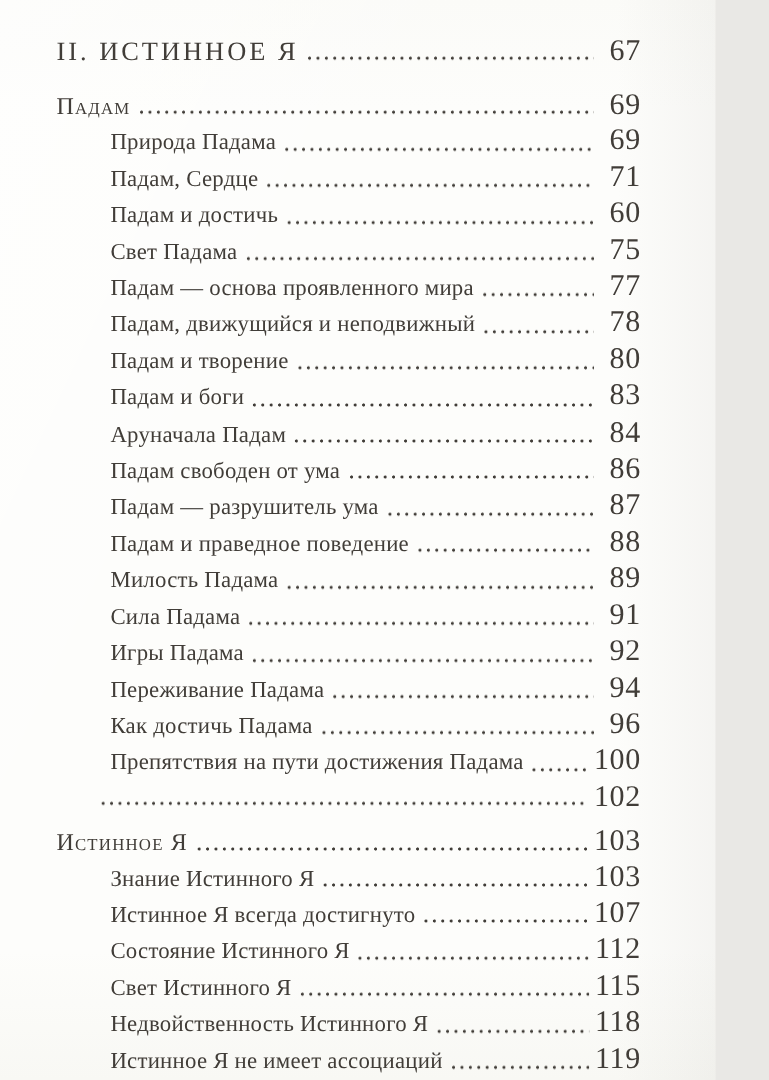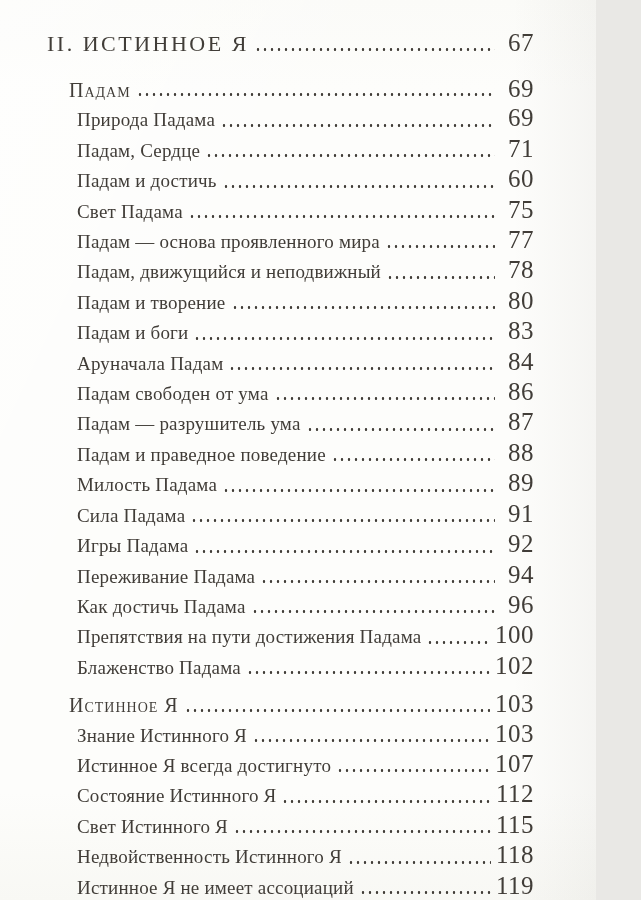--- a/index.html
+++ b/index.html
@@ -47,27 +47,27 @@
   }
   .section + .section {
     margin-top: 8px;
   }
   .section-row {
     font-size: 20px;
   }
   .section-title {
     font-variant: small-caps;
     letter-spacing: 1px;
-    margin-left: 22px;
   }
   .entry-row {
     padding-left: 30px;
   }
   .entry-title {
     letter-spacing: 0.2px;
+    margin-left: 15px;
   }
   .leader {
     flex: 1 1 auto;
     align-self: flex-end;
     height: 5px;
     margin: 0 5px 7px 7px;
     min-width: 14px;
     background-image: radial-gradient(circle at 2px 2.5px, var(--ink, #45423d) 1.05px, rgba(0,0,0,0) 1.55px);
     background-size: 7px 5px;
     background-repeat: repeat-x;
@@ -203,21 +203,20 @@
     <span class="pagenum">96</span>
   </div>
 
   <div class="row entry-row">
     <span class="entry-title">Препятствия на пути достижения Падама</span>
     <span class="leader"></span>
     <span class="pagenum">100</span>
   </div>
 
   <div class="row entry-row">
-    <span class="entry-title">Блаженство Падама</span>
     <span class="leader"></span>
     <span class="pagenum">102</span>
   </div>
 </div>
   </div>
 
   <div class="section">
     <div class="row section-row">
       <span class="section-title">Истинное Я</span>
       <span class="leader"></span>

